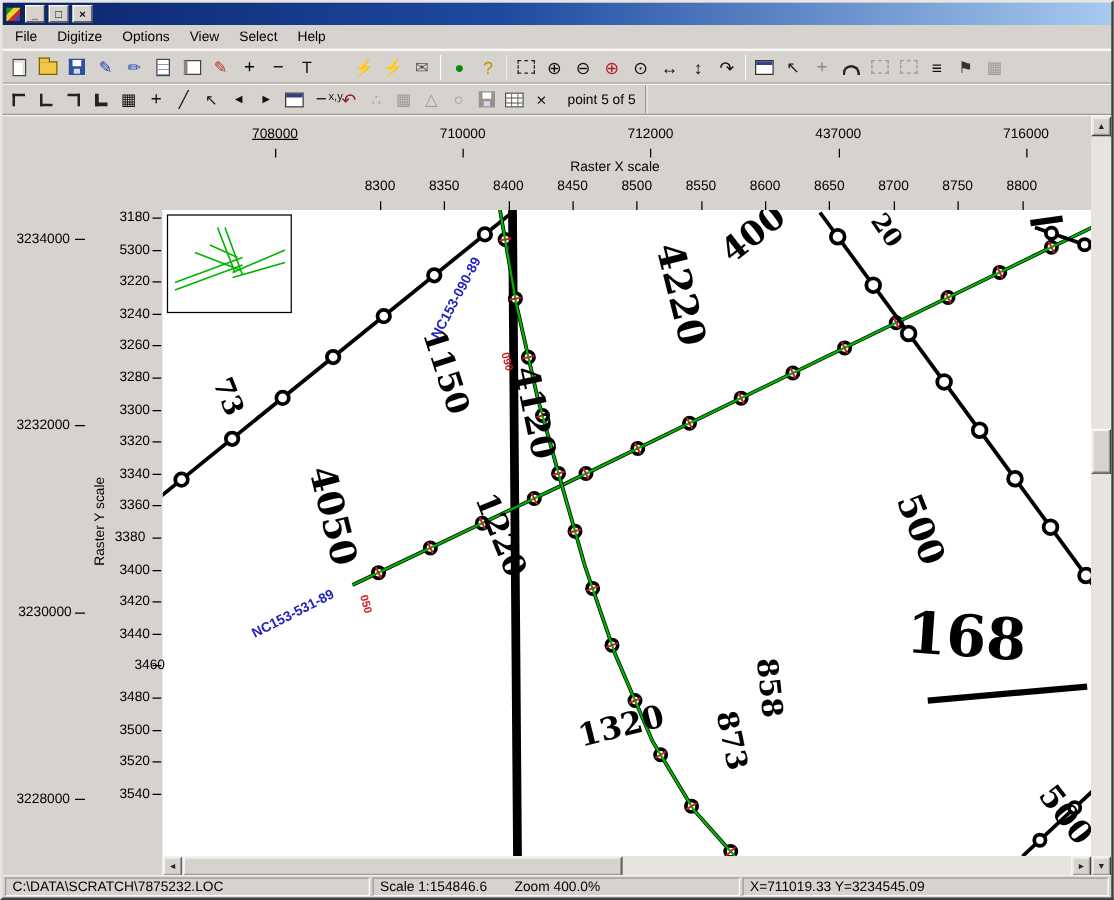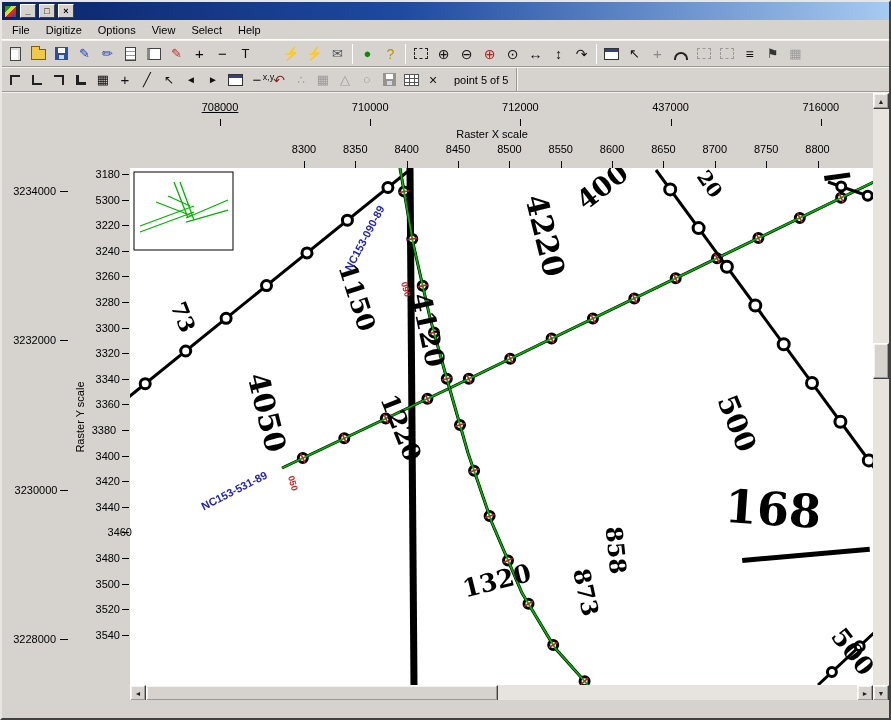--- a/index.html
+++ b/index.html
@@ -394,13 +394,25 @@
       <div class="rlabel ylab" style="left: 86px; top: 459px; width: 32px;">3480</div>
       <div class="ytick" style="left: 120px; top: 465px; width: 7px;"></div>
       <div class="rlabel ylab" style="left: 86px; top: 484.6px; width: 32px; text-align: right;">3500</div>
       <div class="ytick" style="left: 120px; top: 490.6px; width: 7px;"></div>
       <div class="rlabel ylab" style="left: 86px; top: 510.2px; width: 32px;">3520</div>
       <div class="ytick" style="left: 120px; top: 516.2px; width: 7px;"></div>
       <div class="rlabel ylab" style="left: 86px; top: 535.8px; width: 32px;">3540</div>
       <div class="ytick" style="left: 120px; top: 541.8px; width: 7px;"></div>
     </div>
 
+  <div class="statusbar">
+    <div class="spanel sp1">
+      <span>C:\DATA\SCRATCH\7875232.LOC</span>
+    </div>
+    <div class="spanel sp2">
+      <span>Scale 1:154846.6</span>
+      <span>Zoom 400.0%</span>
+    </div>
+    <div class="spanel sp3">
+      <span>X=711019.33 Y=3234545.09</span>
+    </div>
+  </div>
 </div>
 
 </body></html>

